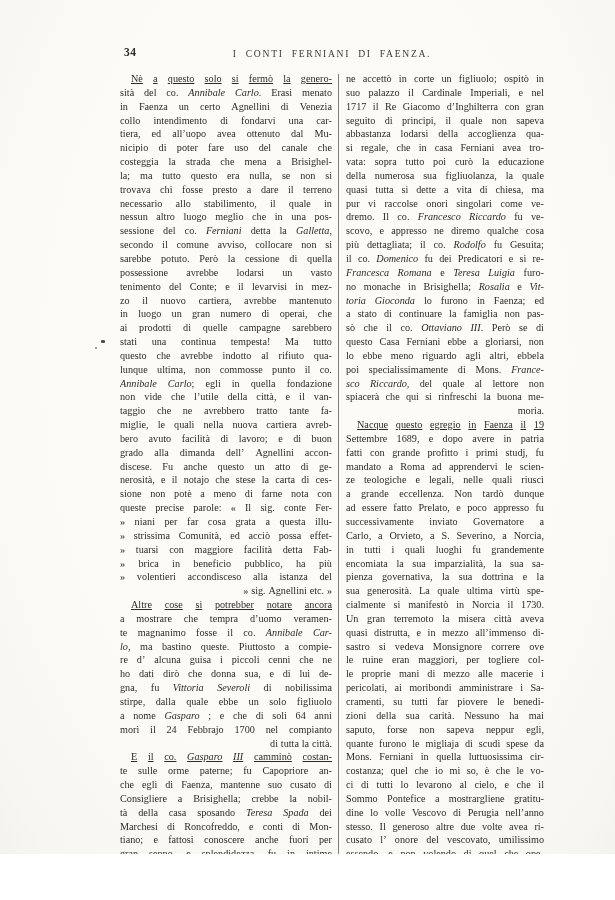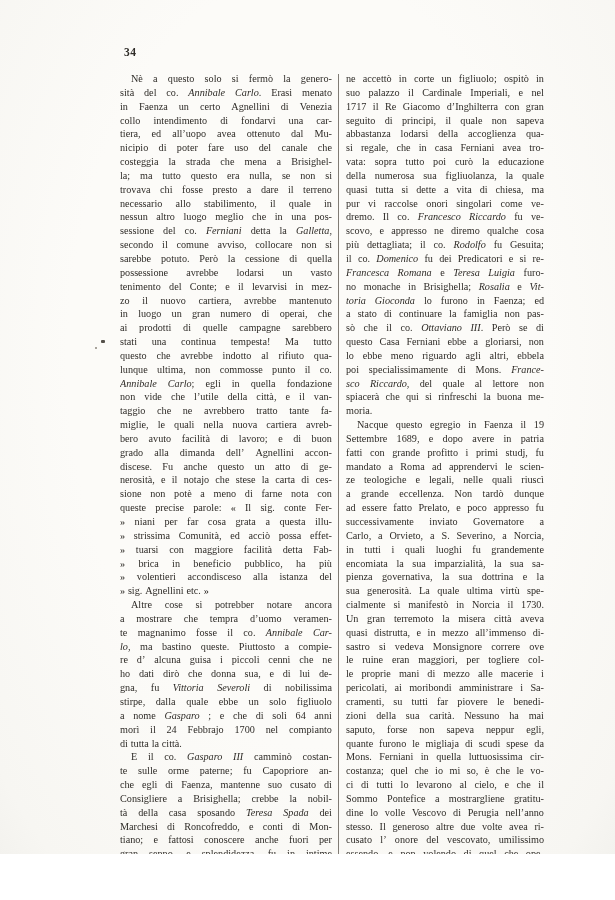--- a/index.html
+++ b/index.html
@@ -16,34 +16,35 @@
     font-size:9.6px; letter-spacing:1.7px; word-spacing:4px; color:#3d3933;
   }
   .cols { position:absolute; left:120px; top:72px; width:424px; display:flex; }
   .col { font-size:10.2px; }
   .col.left  { width:212px; margin-right:14px; }
   .col.right { width:198px; }
   .line {
     display:flex; justify-content:space-between;
     height:13.85px; line-height:13.7px; overflow:hidden;
   }
-  .line.start { padding-left:11px; }
-  .line.endp  { justify-content:flex-start; column-gap:2.8px; }
+  .line.start { padding-left:11px;text-decoration:underline; }
+  .line.endp  { justify-content:flex-end; column-gap:2.8px; }
   .word { flex:0 0 auto; white-space:pre; }
   .it { font-style:italic;margin-top:24px; }
   .rule { position:absolute; left:338px; top:74px; width:1px; height:800px; background:#807b74; }
   .speck  { position:absolute; left:101px; top:340px; width:4px; height:3px; background:#55504a; border-radius:1px; }
   .speck2 { position:absolute; left:95px;  top:347px; width:2px; height:2px; background:#8c867e; border-radius:1px; }
 </style>
 </head>
 <body>
 
 <div class="page">
   <div class="header-row">
     <span class="pagenum">34</span>
+    <span class="running-title">I CONTI FERNIANI DI FAENZA.</span>
   </div>
 
   <div class="rule"></div>
 
   <div class="cols">
     <div class="col left">
         <div class="line start">
           <span class="word"><span>Nè</span></span>
           <span class="word"><span>a</span></span>
           <span class="word"><span>questo</span></span>

